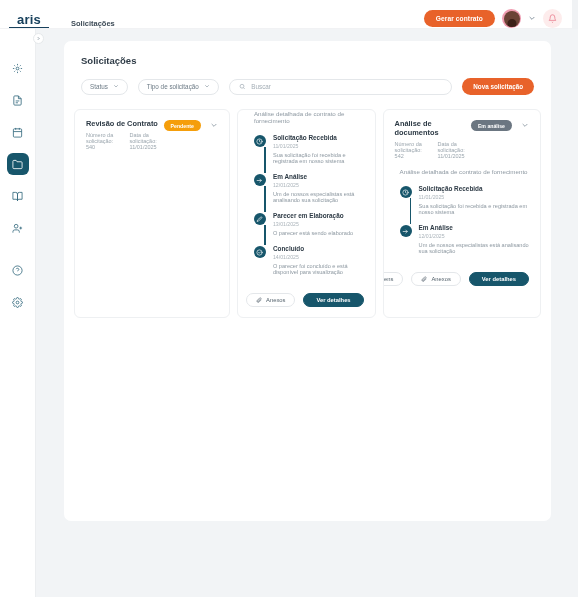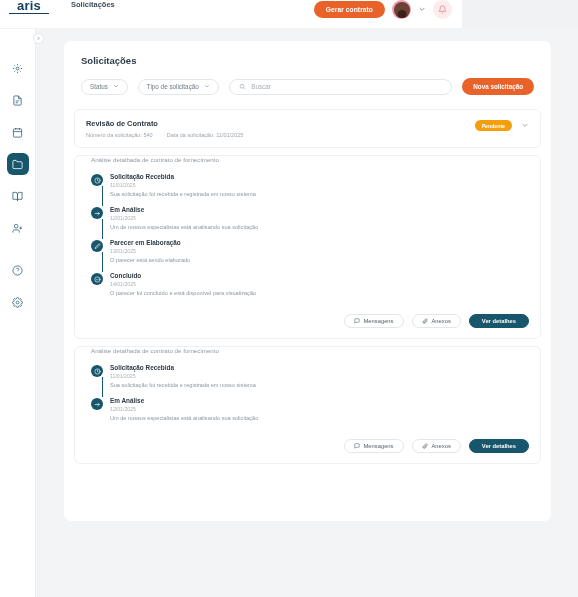--- a/index.html
+++ b/index.html
@@ -6,22 +6,22 @@
   html, body {
     width: 578px; height: 597px;
     background: #eceff1;
     font-family: "Liberation Sans", sans-serif;
     overflow: hidden;
   }
   .app { position: relative; width: 578px; height: 597px; background: #f0f2f4; }
 
   
   .topbar {
-    position: absolute; top: 0; left: 0; width: 462px; height: 29px;
-    background: #ffffff; display: flex; align-items: flex-start;
+    position: absolute; top: 0; left: 0; width: 572px; height: 29px;
+    background: #ffffff; display: flex; align-items: flex-end;
     border-bottom: 1px solid #f1f2f4;
   }
   .logo {
     width: 40px; margin-left: 9px; font-size: 13px; font-weight: 700;
     color: #17405c; letter-spacing: .2px; line-height: 12px;
     border-bottom: 1.5px solid #17405c; padding-bottom: 1px;
     text-align: center;
   }
   .topbar-title {
     margin-left: 22px; font-size: 7.5px; color: #3d4b57; font-weight: 600;
@@ -101,21 +101,21 @@
     font-family: "Liberation Sans", sans-serif; width: 100%; background: transparent;
   }
   .search input::placeholder { color: #a3adb5; }
   .btn-nova {
     margin-left: auto; margin-right: 17px; background: #e8622a; color: #fff;
     border: none; border-radius: 20px; font-size: 6.3px; font-weight: 700;
     padding: 5px 11px; cursor: pointer; font-family: "Liberation Sans", sans-serif;
     white-space: nowrap;
   }
 
-  .cards { padding: 14px 10px 14px 10px; display: flex; flex-direction: column; gap: 7px; }
+  .cards { padding: 14px 10px 14px 10px; display: flex; flex-direction: row; gap: 7px; }
   .card { background: #fff; border: 1px solid #eef0f2; border-radius: 6px; overflow: hidden; }
   .card-head { display: flex; align-items: flex-start; padding: 9px 11px 9px 11px; }
   .card-head-left { flex: 1; }
   .card-title { font-size: 7.4px; font-weight: 700; color: #2d3a45; margin-bottom: 4px; }
   .card-meta { display: flex; gap: 14px; }
   .card-meta span { font-size: 5.5px; color: #9ba6ae; }
   .card-head-right { display: flex; align-items: center; gap: 9px; padding-top: 1px; }
   .badge {
     border-radius: 20px; font-size: 5.2px; font-weight: 700; color: #fff;
     padding: 2.5px 7px; white-space: nowrap;
@@ -366,20 +366,37 @@
                   <path d="M21.4 11.05l-9.19 9.19a5 5 0 01-7.07-7.07l9.19-9.19a3.5 3.5 0 014.95 4.95l-9.2 9.19a2 2 0 01-2.83-2.83l8.49-8.48"></path>
                 </svg>
           <span>Anexos</span>
         </div>
         <div class="act primary">
           <span>Ver detalhes</span>
         </div>
       </div>
           </div>
           <div class="card">
+    <div class="card-head">
+      <div class="card-head-left">
+        <div class="card-title">Análise de documentos</div>
+        <div class="card-meta">
+          <span>Número da solicitação: 542</span>
+          <span>Data da solicitação: 11/01/2025</span>
+        </div>
+      </div>
+      <div class="card-head-right">
+        <span class="badge emanalise">Em análise</span>
+        <span class="chev-card">
+          <svg width="8" height="8" viewBox="0 0 24 24" fill="none" stroke="currentColor" stroke-width="2.6">
+                    <path d="M5 9l7 7 7-7"></path>
+                  </svg>
+        </span>
+      </div>
+    </div>
       <div class="card-body">
         <div class="card-desc">Análise detalhada de contrato de fornecimento</div>
         <div class="timeline">
         <div class="tl-item">
           <div class="tl-line"></div>
           <div class="tl-dot">
                     <svg width="7" height="7" viewBox="0 0 24 24">
                       <circle cx="12" cy="12" r="9" fill="none" stroke="currentColor" stroke-width="2.2" stroke-linecap="round" stroke-linejoin="round"></circle>
                       <path d="M12 7v5l3 2" fill="none" stroke="currentColor" stroke-width="2.2" stroke-linecap="round" stroke-linejoin="round"></path>
                     </svg>

